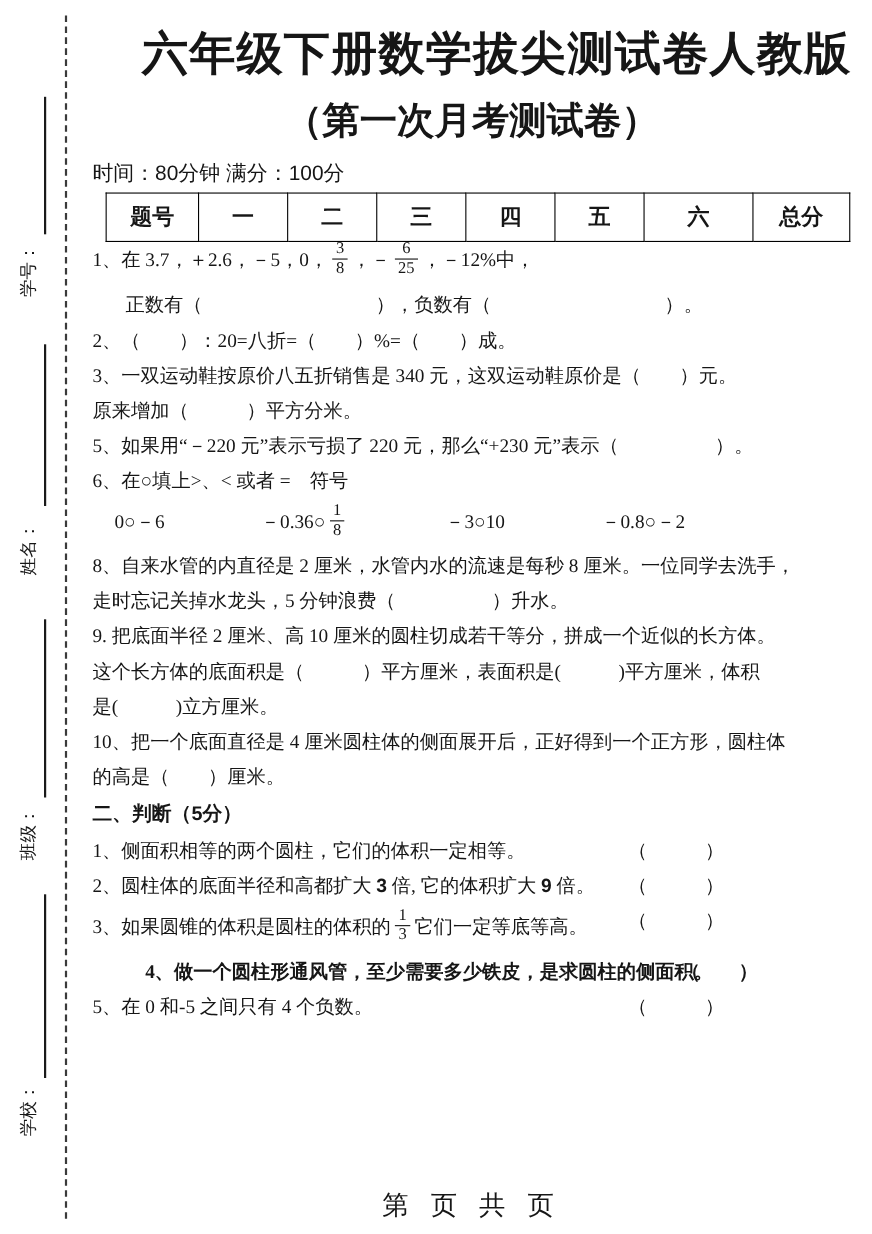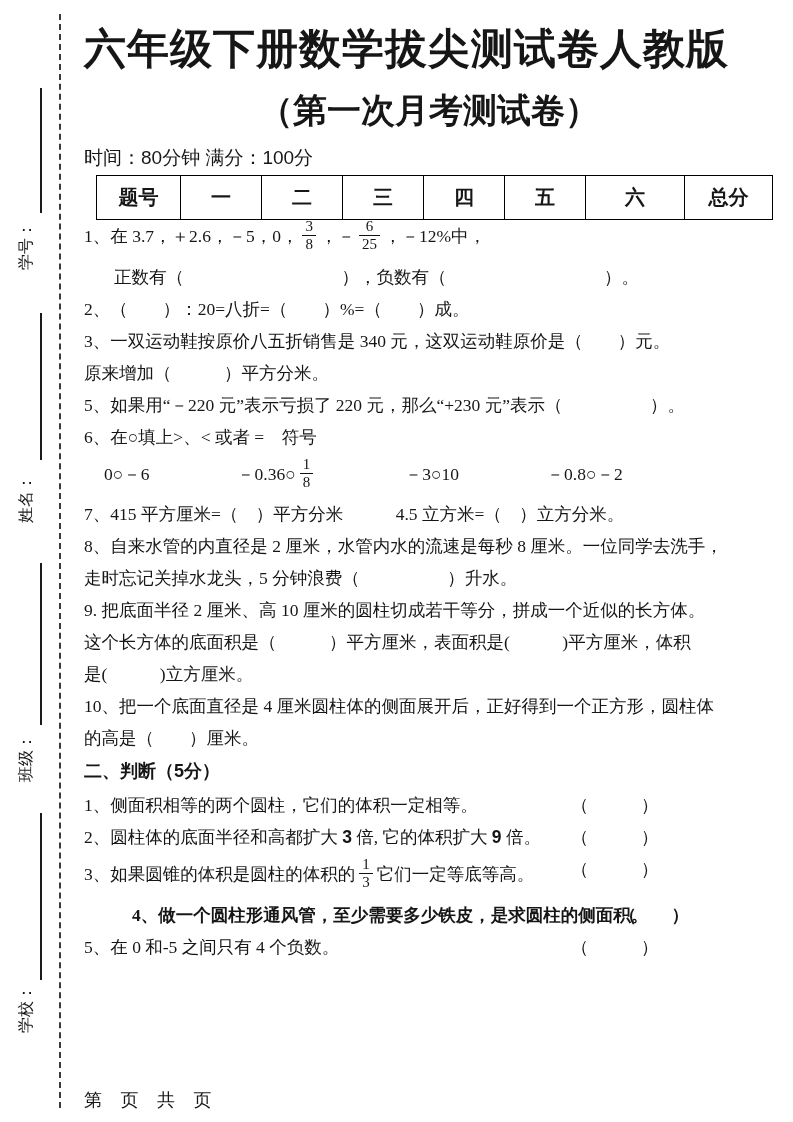--- a/index.html
+++ b/index.html
@@ -15,21 +15,21 @@
   .wl-1{top:88px;height:125px;}
   .wl-2{top:313px;height:147px;}
   .wl-3{top:563px;height:162px;}
   .wl-4{top:813px;height:167px;}
   .margin-label{position:absolute;left:26px;font-size:16px;white-space:nowrap;
     transform:translate(-50%,-50%) rotate(-90deg);}
   .ml-1{top:246px;} .ml-2{top:499px;} .ml-3{top:758px;} .ml-4{top:1009px;}
 
   
   .content{position:absolute;left:84px;top:0;width:690px;}
-  .title{margin-top:24px;text-align:left;font-size:42px;line-height:50px;
+  .title{margin-top:24px;text-align:right;font-size:42px;line-height:50px;
     font-family:"Liberation Sans","DejaVu Sans",sans-serif;font-weight:900;letter-spacing:1px;}
   .subtitle{margin-top:15px;text-align:center;font-size:34px;line-height:42px;
     font-family:"Liberation Sans","DejaVu Sans",sans-serif;font-weight:700;}
   .meta{margin-top:14px;margin-bottom:4px;text-align:left;padding-right:16px;
     font-size:19px;font-family:"Liberation Sans","DejaVu Sans",sans-serif;}
 
   table.score{border-collapse:collapse;table-layout:fixed;margin-left:12px;border-radius:28px;}
   table.score td{border:1.6px solid #000;height:43px;text-align:center;
     font-size:20px;font-weight:600;padding:0;overflow:hidden;}
 
@@ -38,22 +38,22 @@
     font-weight:700;font-size:18px;margin:11px 0 12px 0;}
   .line{margin-bottom:10px;position:relative;white-space:nowrap;}
   .line .bold{font-family:"Liberation Sans","DejaVu Sans",sans-serif;font-weight:700;}
   .line.bold-line{font-weight:700;margin-left:48px;}
   .frac{display:inline-flex;flex-direction:column;vertical-align:middle;
     text-align:center;font-size:15px;line-height:1.15;margin:0 4px;position:relative;top:-2px;}
   .frac .num{border-bottom:1.5px solid #111;padding:0 3px;}
   .frac .den{padding:0 3px;}
   .tail{position:absolute;left:487px;top:0;}
 
-  .footer{position:absolute;bottom:10px;left:84px;width:690px;
-    font-size:18px;letter-spacing:7px;}
+  .footer{position:absolute;bottom:10px;left:84px;width:690px;text-align:center;
+    font-size:24px;letter-spacing:7px;}
 </style>
 </head>
 <body>
 
 <div class="fold-line"></div>
 <div class="write-line wl-1"></div>
 <div class="write-line wl-2"></div>
 <div class="write-line wl-3"></div>
 <div class="write-line wl-4"></div>
 <span class="margin-label ml-1">学号：</span>
@@ -103,21 +103,20 @@
         <div class="line" style="padding-left: 30px;"><span>正数有（　　　　　　　　　），负数有（　　　　　　　　　）。</span></div>
         <div class="line"><span>2、（　　）：20=八折=（　　）%=（　　）成。</span></div>
         <div class="line"><span>3、一双运动鞋按原价八五折销售是 340 元，这双运动鞋原价是（　　）元。</span></div>
         <div class="line"><span>原来增加（　　　）平方分米。</span></div>
         <div class="line"><span>5、如果用“－220 元”表示亏损了 220 元，那么“+230 元”表示（　　　　　）。</span></div>
         <div class="line"><span>6、在○填上&gt;、&lt; 或者 =　符号</span></div>
         <div class="line" style="padding-left: 20px;"><span>0○－6　　　　　－0.36○</span><span class="frac">
             <span class="num">1</span>
             <span class="den">8</span>
           </span><span>　　　　　－3○10　　　　　－0.8○－2</span></div>
-        <div class="line"><span>7、415 平方厘米=（　）平方分米　　　4.5 立方米=（　）立方分米。</span></div>
         <div class="line"><span>8、自来水管的内直径是 2 厘米，水管内水的流速是每秒 8 厘米。一位同学去洗手，</span></div>
         <div class="line"><span>走时忘记关掉水龙头，5 分钟浪费（　　　　　）升水。</span></div>
         <div class="line"><span>9. 把底面半径 2 厘米、高 10 厘米的圆柱切成若干等分，拼成一个近似的长方体。</span></div>
         <div class="line"><span>这个长方体的底面积是（　　　）平方厘米，表面积是(　　　)平方厘米，体积</span></div>
         <div class="line"><span>是(　　　)立方厘米。</span></div>
         <div class="line"><span>10、把一个底面直径是 4 厘米圆柱体的侧面展开后，正好得到一个正方形，圆柱体</span></div>
         <div class="line"><span>的高是（　　）厘米。</span></div>
       </div>
   </div>
 

